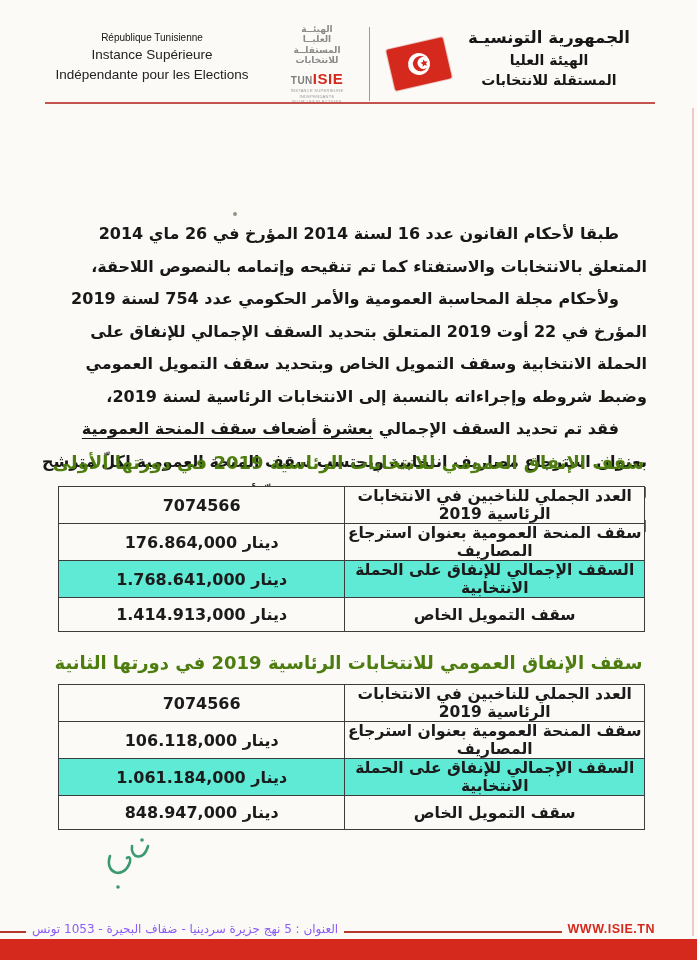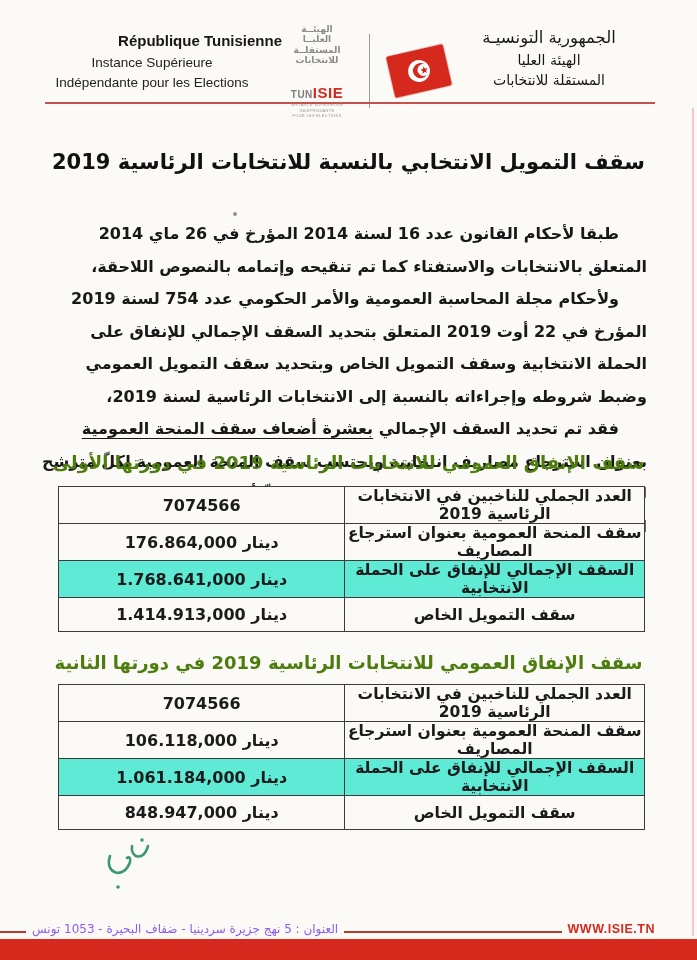--- a/index.html
+++ b/index.html
@@ -7,33 +7,33 @@
     position:relative;width:697px;height:960px;margin:0 auto;
     background:#fbfaf6;overflow:hidden;
     font-family:"DejaVu Sans",sans-serif;color:#1b1b1b;
   }
   
   .header{position:absolute;top:24px;left:0;right:0;height:80px;}
   .h-left{
     position:absolute;left:22px;top:6px;width:260px;text-align:center;
     font-family:"Liberation Sans",sans-serif;color:#161616;line-height:1.5;
   }
-  .h-left .l1{font-weight:bold;font-size:15px;text-align:right;}
+  .h-left .l1{font-weight:normal;font-size:10px;}
   .h-left .l2,.h-left .l3{font-size:13.5px;color:#222;}
   .h-right{
     position:absolute;right:38px;top:2px;width:220px;text-align:center;
-    direction:rtl;font-weight:normal;line-height:1.45;color:#161616;
+    direction:rtl;font-weight:bold;line-height:1.45;color:#161616;
   }
   .h-right .l1{font-size:16.5px;}
   .h-right .l2,.h-right .l3{font-size:14px;}
   
   .logo{position:absolute;left:285px;top:0;display:flex;align-items:center;gap:20px;}
   .logo-col{width:64px;text-align:center;}
   .logo-ar{direction:rtl;font-size:9px;font-weight:bold;color:#8b8b8b;line-height:1.15;text-align:center;}
-  .logo-word{margin-top:18px;white-space:nowrap;}
+  .logo-word{margin-top:4px;white-space:nowrap;}
   .logo-word .tun{font-family:"Liberation Sans",sans-serif;font-weight:bold;font-size:10px;color:#7d7d7d;letter-spacing:.5px;}
   .logo-word .isie{font-family:"Liberation Sans",sans-serif;font-weight:bold;font-size:15px;color:#d5291d;letter-spacing:.5px;}
   .logo-cap{font-family:"Liberation Sans",sans-serif;font-size:4px;color:#999;line-height:1.3;letter-spacing:.3px;}
   .logo-div{width:1px;height:74px;background:#9a9a9a;}
   .flag{
     width:58px;height:42px;background:#d5291d;transform:rotate(-13deg);
     display:flex;align-items:center;justify-content:center;border-radius:2px;
     box-shadow:0 0 0 1px rgba(180,30,20,.25);
   }
   .header-rule{position:absolute;top:102px;left:45px;width:610px;height:2px;background:#c4534e;}
@@ -130,21 +130,20 @@
 
     <div class="h-right">
       <div class="l1">الجمهورية التونسيـة</div>
       <div class="l2">الهيئة العليا</div>
       <div class="l3">المستقلة للانتخابات</div>
     </div>
   </div>
 
   <div class="header-rule"></div>
 
-  <div class="doc-title">سقف التمويل الانتخابي بالنسبة للانتخابات الرئاسية 2019</div>
   <div class="title-dot"></div>
 
   <div class="body-text">
     <p><span>طبقا لأحكام القانون عدد 16 لسنة 2014 المؤرخ في 26 ماي 2014 المتعلق بالانتخابات والاستفتاء كما تم تنقيحه وإتمامه بالنصوص اللاحقة،</span></p>
     <p><span>ولأحكام مجلة المحاسبة العمومية والأمر الحكومي عدد 754 لسنة 2019 المؤرخ في 22 أوت 2019 المتعلق بتحديد السقف الإجمالي للإنفاق على الحملة الانتخابية وسقف التمويل الخاص وبتحديد سقف التمويل العمومي وضبط شروطه وإجراءاته بالنسبة إلى الانتخابات الرئاسية لسنة 2019،</span></p>
     <p><span>فقد تم تحديد السقف الإجمالي </span><span class="u b">بعشرة أضعاف سقف المنحة العمومية</span><span> بعنوان استرجاع مصاريف انتخابية ويحتسب سقف المنحة العمومية لكلّ مترشح للانتخابات الرئاسية </span><span class="u">بخمسة وعشرون دينار</span><span> عن كلّ ألف مرسم على المستوى الوطني في الدورة الأولى </span><span class="u">وخمسة عشر دينارا</span><span> في الدورة الثانية.</span></p>
   </div>
 
   <div class="sec-heading first">سقف الإنفاق العمومي للانتخابات الرئاسية 2019 في دورتها الأولى</div>
   <table class="caps first">

